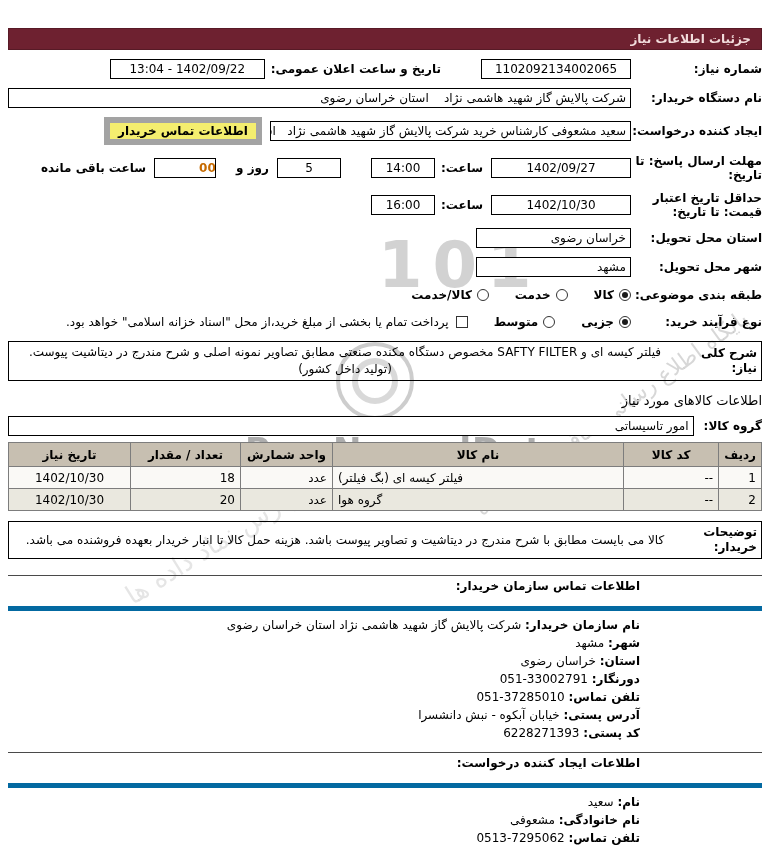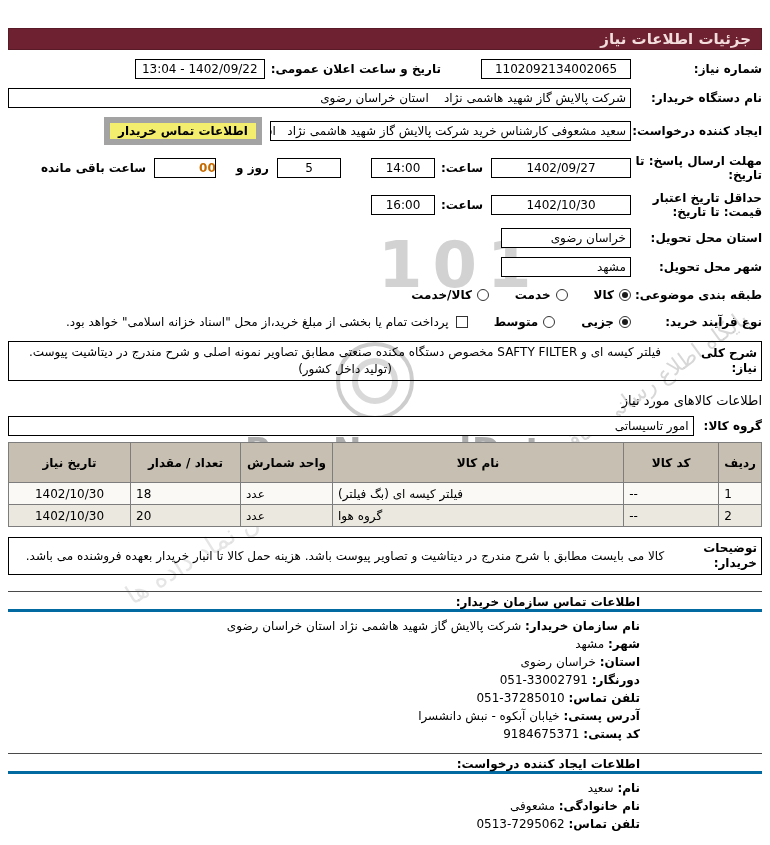--- a/index.html
+++ b/index.html
@@ -7,33 +7,33 @@
   body {
     width:770px; height:845px; background:#ffffff;
     font-family:"DejaVu Sans", sans-serif; font-size:12px; color:#000;
     direction:rtl; position:relative; overflow:hidden;
   }
   .page { position:relative; z-index:1; padding:0 8px; }
 
   
   .title-bar {
     margin-top:28px; height:22px; background:#6e2130; border:1px solid #571a26;
-    color:#f2dcdc; font-weight:bold; font-size:15px; line-height:20px; padding:0 10px;
+    color:#f2dcdc; font-weight:bold; font-size:12px; line-height:20px; padding:0 10px;
   }
 
   
   .frow { display:flex; align-items:center; margin:9px 0; min-height:18px; }
   .flabel { font-weight:bold; white-space:normal; line-height:14px; }
   .w130 { width:131px; flex-shrink:0; }
   .vbox {
     border:1px solid #000; background:#fff; min-height:18px; line-height:16px;
     padding:1px 4px; white-space:nowrap; overflow:hidden;
   }
   .num { direction:ltr; text-align:center; unicode-bidi:embed; }
-  .w150{width:150px;} .w155{width:130px;} .w140{width:140px;} .w65{width:64px;} .w62{width:62px;padding-left:44px;}
+  .w150{width:150px;} .w155{width:155px;} .w140{width:140px;} .w65{width:64px;} .w62{width:62px;padding-left:44px;}
   .flex1 { flex:1 1 auto; min-width:0; }
   .mr40 { margin-right:40px; } .mr30 { margin-right:30px; } .mr20 { margin-right:20px; } .mr8 { margin-right:8px; }
   .ml6 { margin-left:6px; }
   .ylink {
     background:#f4ee6f; border:6px solid #a3a3a3; padding:1px 8px; font-weight:bold;
     color:#000; text-decoration:none; margin-left:96px; margin-right:8px; white-space:nowrap; cursor:pointer;
   }
   .countdown { color:#c66a00; font-weight:bold; }
 
   
@@ -51,34 +51,34 @@
   .desc-text { flex:1; text-align:center; line-height:17px; padding:0 6px; }
 
   .section-title { font-weight:normal; font-size:13px; margin:12px 0 8px; }
 
   .group-row { display:flex; align-items:center; margin:8px 0 6px; }
   .glabel { font-weight:bold; margin-left:10px; flex-shrink:0; }
 
   
   .items-table { width:100%; border-collapse:collapse; margin-top:2px; }
   .items-table th, .items-table td { border:1px solid #7d7d7d; font-size:12px; padding:2px 5px; }
-  .items-table th { background:#c7bfb1; height:40px; font-weight:bold; text-align:center; }
+  .items-table th { background:#c7bfb1; height:24px; font-weight:bold; text-align:center; }
   .items-table td { height:22px; }
   .items-table tbody tr:nth-child(1) { background:#faf9f6; }
   .items-table tbody tr:nth-child(2) { background:#eae8df; }
-  td.ctr { text-align:left; }
+  td.ctr { text-align:right; }
   td.numcell { direction:ltr; text-align:center; unicode-bidi:embed; }
   .c0{width:38px;} .c1{width:95px;} .c3{width:92px;} .c4{width:110px;} .c5{width:122px;}
   .name-cell { text-align:left; }
 
   
   .contact-section { margin-top:16px; }
   .c-header {
-    border-top:1px solid #4a4a4a; border-bottom:3px solid #0369a1;
-    font-weight:bold; padding:3px 122px 0 8px; margin:10px 0 5px;
+    border-top:1px solid #4a4a4a; border-bottom:5px solid #0369a1;
+    font-weight:bold; padding:3px 122px 13px 8px; margin:10px 0 5px;
   }
   .cline { padding:1px 122px 1px 8px; line-height:16px; }
   .cl-label { font-weight:bold; }
   .ltrv { direction:ltr; unicode-bidi:embed; }
 
   
   .watermark { position:absolute; inset:0; z-index:0; pointer-events:none; overflow:hidden; }
   .wm-101 {
     position:absolute; top:228px; left:378px; font-size:64px; font-weight:bold;
     color:rgba(125,125,125,0.35); letter-spacing:10px; direction:ltr;
@@ -269,21 +269,21 @@
     <div class="cline">
       <span class="cl-label">تلفن تماس:</span>
       <span class="ltrv">051-37285010</span>
     </div>
     <div class="cline">
       <span class="cl-label">آدرس پستی:</span>
       <span>خیابان آبکوه - نبش دانشسرا</span>
     </div>
     <div class="cline">
       <span class="cl-label">کد پستی:</span>
-      <span class="ltrv">9184675371</span>
+      <span class="ltrv">6228271393</span>
     </div>
 
     <div class="c-header">اطلاعات ایجاد کننده درخواست:</div>
 
     <div class="cline">
       <span class="cl-label">نام:</span>
       <span>سعید</span>
     </div>
     <div class="cline">
       <span class="cl-label">نام خانوادگی:</span>

